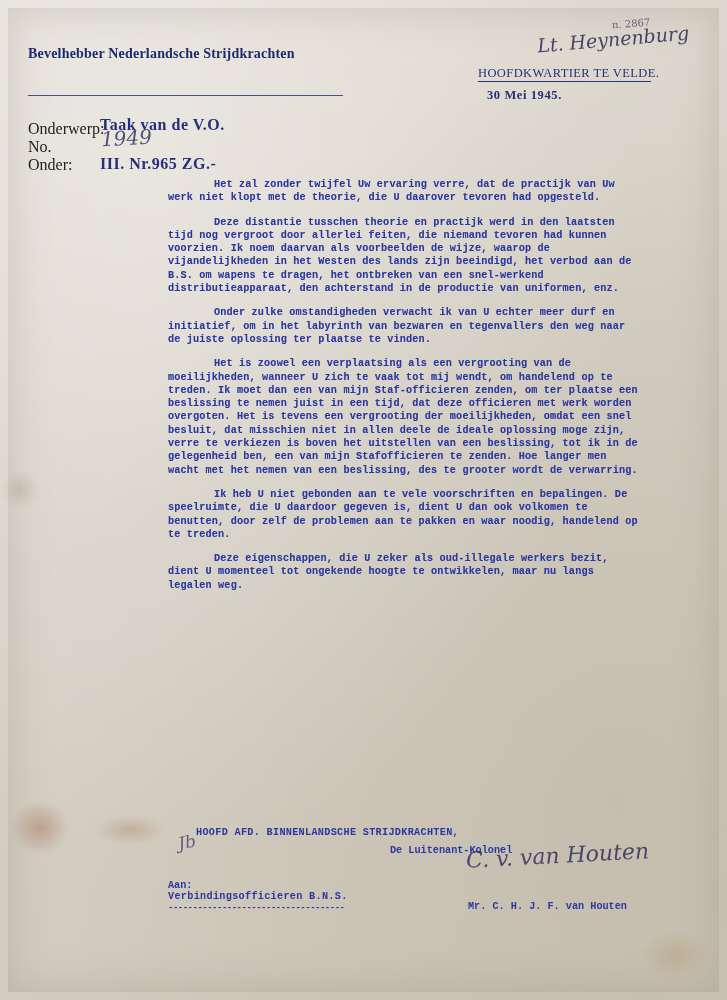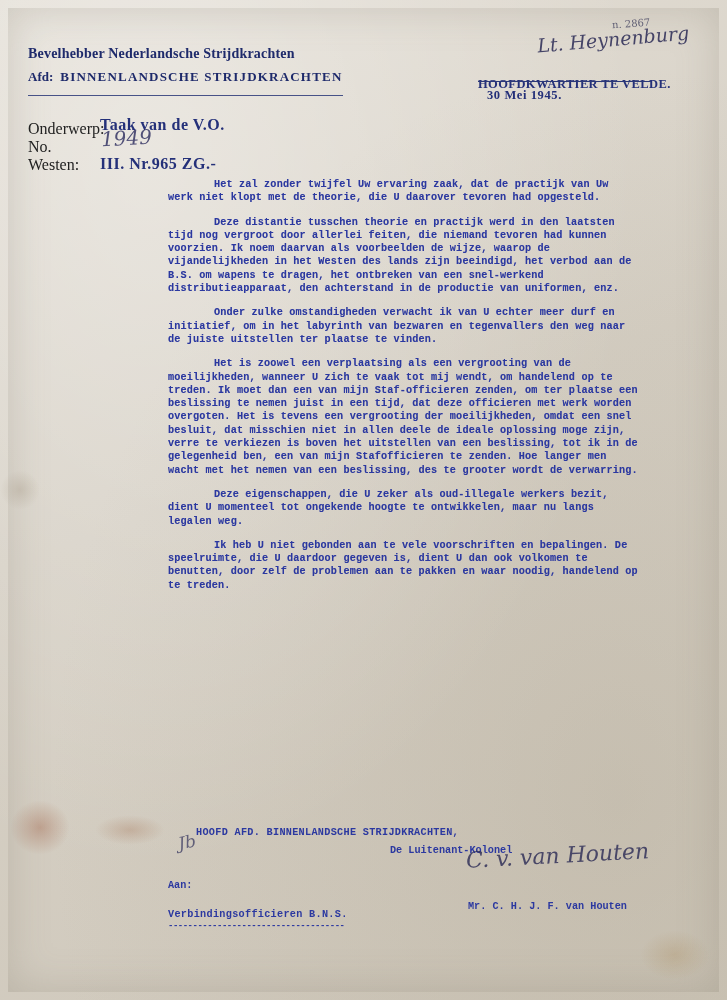--- a/index.html
+++ b/index.html
@@ -74,25 +74,24 @@
     height: 1px;
     background: #2b3878;
     opacity: 0.85;
   }
 
   .hq {
     position: absolute;
     left: 478px;
     top: 66px;
     font-size: 12.5px;
-    font-weight: bold;
+    font-weight: normal;
     color: #243079;
     letter-spacing: 0.4px;
     white-space: nowrap;
-    margin-top: 11px;
   }
   .hq-rule {
     position: absolute;
     left: 478px;
     top: 81px;
     width: 173px;
     height: 1px;
     background: #2b3878;
   }
   .date {
@@ -234,73 +233,70 @@
   .aan {
     position: absolute;
     left: 168px;
     top: 880px;
     color: #2b38a0;
     font-family: "Liberation Mono", monospace;
     font-size: 10.2px;
     font-weight: bold;
   }
   .aan .to {
-    margin-top: 18px;
+    margin-top: 0;
     letter-spacing: 0.3px;
   }
   .aan .dashes {
     letter-spacing: -0.5px;
     font-size: 9px;
     margin-top: 1px;
   }
 </style>
 </head>
 <body>
 
 <div class="page">
   <div class="paper"></div>
   <div class="stain s1"></div>
   <div class="stain s2"></div>
   <div class="stain s3"></div>
   <div class="stain s4"></div>
 
   <div class="letterhead">
     <div class="lh-line1">Bevelhebber Nederlandsche Strijdkrachten</div>
-    <div class="lh-line2">
-      <span class="afd-label">Afd:</span><span class="afd-value">BINNENLANDSCHE   STRIJDKRACHTEN</span>
-    </div>
   </div>
   <div class="lh-rule"></div>
 
   <div class="hand-num">n. 2867</div>
   <div class="hand-sign">Lt. Heynenburg</div>
   <div class="hq">HOOFDKWARTIER TE VELDE.</div>
   <div class="hq-rule"></div>
   <div class="date">30 Mei 1945.</div>
 
   <div class="side-labels">
     <div>Onderwerp:</div>
     <div>No.</div>
-    <div>Westen:</div>
+    <div>Onder:</div>
   </div>
 
   <div class="subject-block">
     <div class="row">Taak van de V.O.</div>
     <div class="row" style="height:18px"></div>
     <div class="row">III. Nr.965 ZG.-</div>
   </div>
   <div class="hand-1949">1949</div>
 
   <div class="body">
-    <p>Het zal zonder twijfel Uw ervaring zaak, dat de practijk van Uw werk niet klopt met de theorie, die U daarover tevoren had opgesteld.</p>
+    <p>Het zal zonder twijfel Uw ervaring verre, dat de practijk van Uw werk niet klopt met de theorie, die U daarover tevoren had opgesteld.</p>
     <p>Deze distantie tusschen theorie en practijk werd in den laatsten tijd nog vergroot door allerlei feiten, die niemand tevoren had kunnen voorzien. Ik noem daarvan als voorbeelden de wijze, waarop de vijandelijkheden in het Westen des lands zijn beeindigd, het verbod aan de B.S. om wapens te dragen, het ontbreken van een snel-werkend distributieapparaat, den achterstand in de productie van uniformen, enz.</p>
-    <p>Onder zulke omstandigheden verwacht ik van U echter meer durf en initiatief, om in het labyrinth van bezwaren en tegenvallers den weg naar de juiste uitstellen ter plaatse te vinden.</p>
+    <p>Onder zulke omstandigheden verwacht ik van U echter meer durf en initiatief, om in het labyrinth van bezwaren en tegenvallers den weg naar de juiste oplossing ter plaatse te vinden.</p>
     <p>Het is zoowel een verplaatsing als een vergrooting van de moeilijkheden, wanneer U zich te vaak tot mij wendt, om handelend op te treden. Ik moet dan een van mijn Staf-officieren zenden, om ter plaatse een beslissing te nemen juist in een tijd, dat deze officieren met werk worden overgoten. Het is tevens een vergrooting der moeilijkheden, omdat een snel besluit, dat misschien niet in allen deele de ideale oplossing moge zijn, verre te verkiezen is boven het uitstellen van een beslissing, tot ik in de gelegenheid ben, een van mijn Stafofficieren te zenden. Hoe langer men wacht met het nemen van een beslissing, des te grooter wordt de verwarring.</p>
+    <p>Ik heb U niet gebonden aan te vele voorschriften en bepalingen. De speelruimte, die U daardoor gegeven is, dient U dan ook volkomen te benutten, door zelf de problemen aan te pakken en waar noodig, handelend op te treden.</p>
     <p>Deze eigenschappen, die U zeker als oud-illegale werkers bezit, dient U momenteel tot ongekende hoogte te ontwikkelen, maar nu langs legalen weg.</p>
-    <p>Ik heb U niet gebonden aan te vele voorschriften en bepalingen. De speelruimte, die U daardoor gegeven is, dient U dan ook volkomen te benutten, door zelf de problemen aan te pakken en waar noodig, handelend op te treden.</p>
   </div>
 
   <div class="sig">
     <div class="hoofd">HOOFD AFD. BINNENLANDSCHE STRIJDKRACHTEN,</div>
     <div class="rank">De Luitenant-Kolonel</div>
     <div class="typedname">Mr. C. H. J. F. van Houten</div>
   </div>
   <div class="hand-paraaf">Jb</div>
   <div class="sig-script">C. v. van Houten</div>
 

